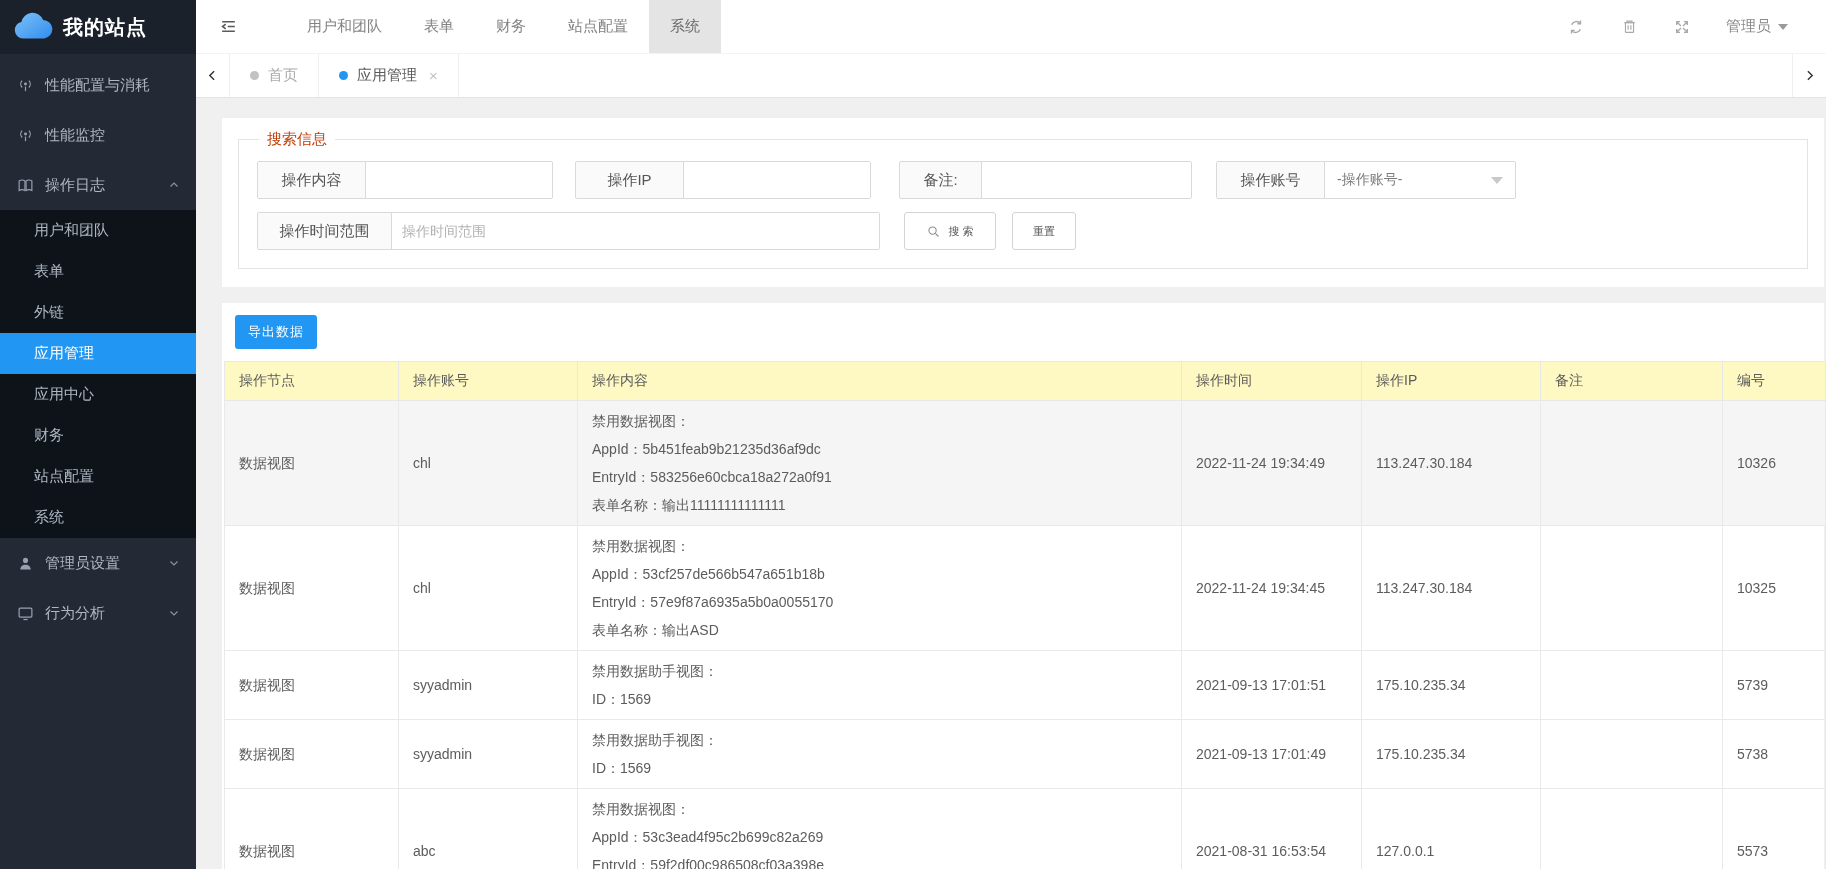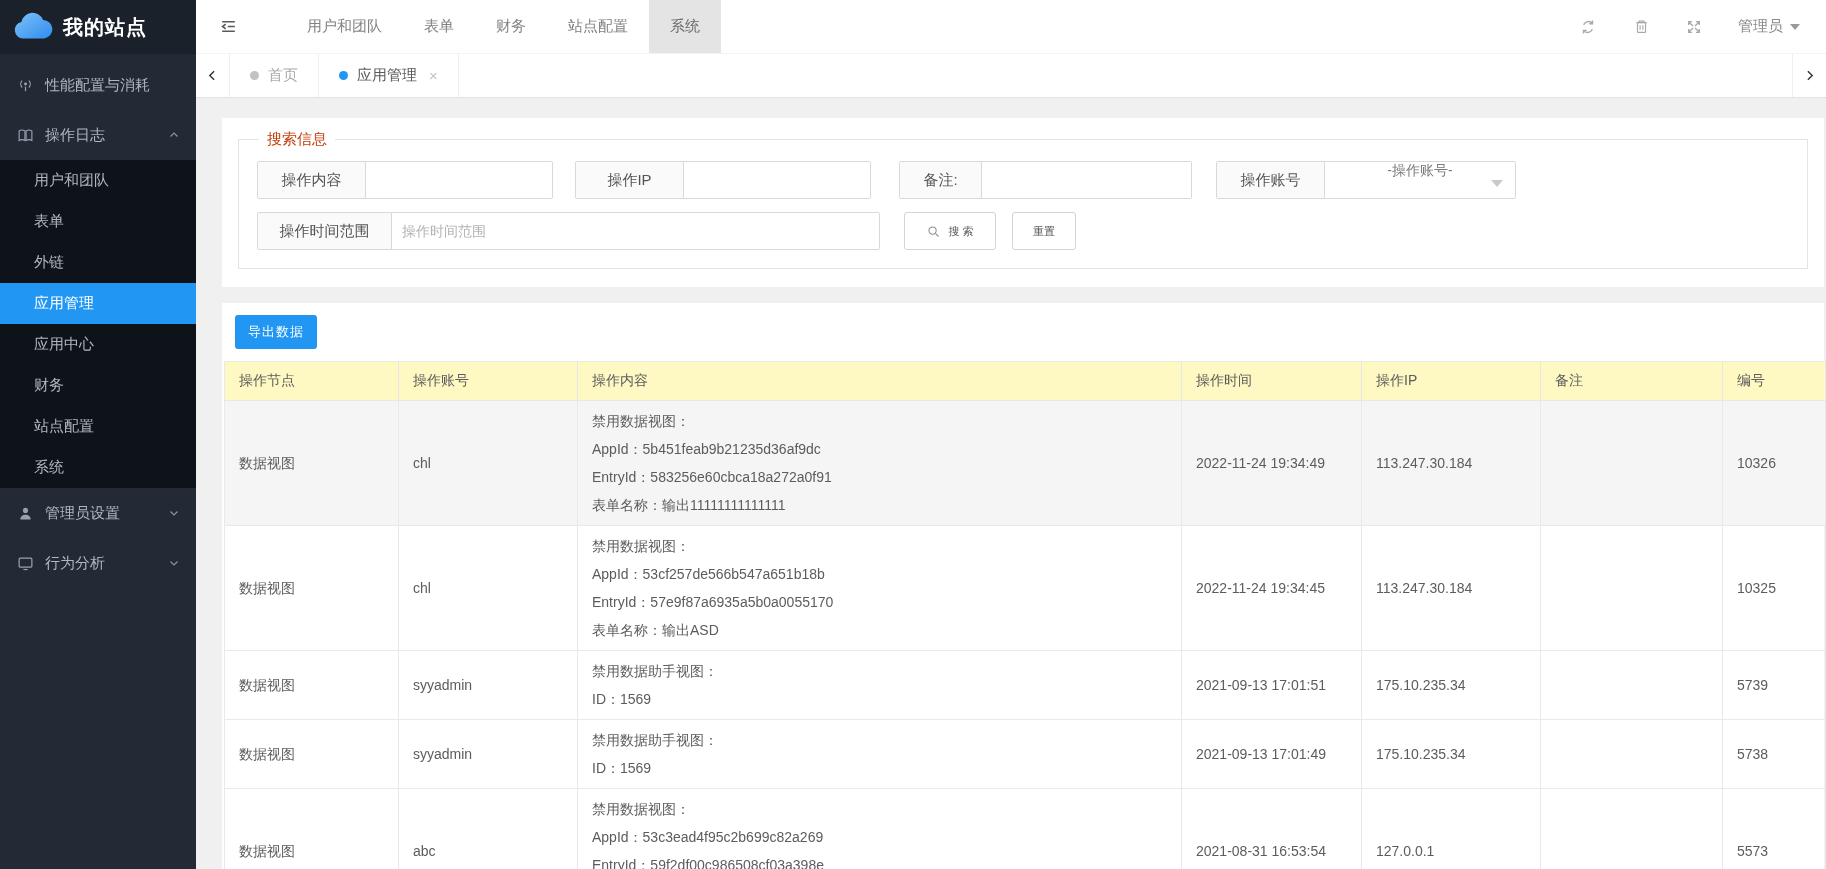--- a/index.html
+++ b/index.html
@@ -24,21 +24,21 @@
   .submenu-item.active { background: #2196f3; color: #ffffff; }
 
   
   .main { flex: 1; display: flex; flex-direction: column; min-width: 0; }
 
   .navbar { height: 54px; flex: none; background: #fff; display: flex; align-items: stretch; border-bottom: 1px solid #f3f3f3; }
   .collapse-btn { width: 64px; display: flex; align-items: center; justify-content: center; color: #5a5a5a; cursor: pointer; }
   .nav-items { display: flex; align-items: stretch; margin-left: 26px; }
   .nav-item { padding: 0 21px; display: flex; align-items: center; color: #828282; font-size: 15px; cursor: pointer; white-space: nowrap; }
   .nav-item.active { background: #e4e4e4; color: #6b6b6b; }
-  .nav-right { margin-left: auto; display: flex; align-items: center; gap: 36px; padding-right: 26px; }
+  .nav-right { margin-left: auto; display: flex; align-items: center; gap: 36px; padding-right: 38px; }
   .nav-tool { color: #a9a9a9; display: flex; align-items: center; cursor: pointer; }
   .user-menu { display: flex; align-items: center; gap: 7px; color: #8a8a8a; font-size: 15px; cursor: pointer; }
   .caret-down { width: 0; height: 0; border-left: 5px solid transparent; border-right: 5px solid transparent; border-top: 6px solid #9a9a9a; }
 
   .tabbar { height: 44px; flex: none; background: #fff; display: flex; align-items: stretch; border-bottom: 1px solid #e3e3e3; }
   .tab-arrow { width: 34px; display: flex; align-items: center; justify-content: center; color: #333; cursor: pointer; }
   .tab-arrow.left { border-right: 1px solid #efefef; }
   .tab-arrow.right { margin-left: auto; border-left: 1px solid #efefef; }
   .tab { display: flex; align-items: center; gap: 9px; padding: 0 20px; border-right: 1px solid #efefef; cursor: pointer; }
   .tab .dot { width: 9px; height: 9px; border-radius: 50%; background: #c2c2c2; flex: none; }
@@ -60,21 +60,21 @@
   .igroup input { border: none; outline: none; font-size: 14px; padding: 0 10px; color: #555; min-width: 0; font-family: inherit; }
   .igroup input::placeholder { color: #b3b3b3; }
   .w-addon-108 .addon { width: 108px; }
   .w-addon-90  .addon { width: 82px; }
   .w-addon-134 .addon { width: 134px; }
   .g-content input { width: 186px; }
   .g-ip input { width: 186px; }
   .g-remark input { width: 209px; }
   .g-time input { width: 487px; }
   .m-r-22 { margin-right: 22px; } .m-r-28 { margin-right: 28px; } .m-r-24 { margin-right: 24px; }
-  .select-box { width: 190px; display: flex; align-items: center; padding: 0 12px; color: #7a7a7a; font-size: 14px; cursor: pointer; flex-direction: column; }
+  .select-box { width: 190px; display: flex; align-items: center; padding: 0 12px; color: #7a7a7a; font-size: 14px; cursor: pointer; }
   .select-box .sel-caret { margin-left: auto; width: 0; height: 0; border-left: 6px solid transparent; border-right: 6px solid transparent; border-top: 7px solid #c9c9c9; }
   .btn { height: 38px; background: #fff; border: 1px solid #d4d4d4; border-radius: 3px; font-size: 11px; color: #555; display: inline-flex; align-items: center; justify-content: center; gap: 7px; cursor: pointer; font-family: inherit; }
   .btn-search { width: 92px; margin-right: 16px; }
   .btn-reset { width: 64px; }
 
   .table-panel { background: #fff; margin-top: 16px; padding: 12px 2px 0; min-height: 600px; }
   .export-btn { margin-left: 11px; background: #2196f3; color: #fff; border: none; border-radius: 3px; font-size: 13px; padding: 8px 13px; letter-spacing: 1px; cursor: pointer; font-family: Liberation Sans, sans-serif; }
   .log-table { border-collapse: collapse; table-layout: fixed; width: 1601px; margin-top: 12px; border: 1px solid #e9e9e9; font-size: 14px; }
   .log-table th { background: #fef9c3; font-weight: normal; text-align: left; color: #5c5c5c; padding: 10px 14px; border-right: 1px solid #e7e7e7; border-bottom: 1px solid #e7e7e7; }
   .log-table th:last-child, .log-table td:last-child { border-right: none; }
@@ -113,20 +113,30 @@
             <span class="mi-icon">
               <svg class="ic" width="17" height="17" viewBox="0 0 24 24" fill="none" stroke="currentColor" stroke-width="1.7">
                 <circle cx="12" cy="10" r="2.1" fill="currentColor" stroke="none"></circle>
                 <path d="M7.2 5.2a7 7 0 0 0 0 9.6 M16.8 5.2a7 7 0 0 1 0 9.6"></path>
                 <path d="M12 13.5V20"></path>
               </svg>
             </span>
             <span class="mi-label">性能配置与消耗</span>
           </div>
 
+          <div class="menu-item">
+            <span class="mi-icon">
+              <svg class="ic" width="17" height="17" viewBox="0 0 24 24" fill="none" stroke="currentColor" stroke-width="1.7">
+                <circle cx="12" cy="10" r="2.1" fill="currentColor" stroke="none"></circle>
+                <path d="M7.2 5.2a7 7 0 0 0 0 9.6 M16.8 5.2a7 7 0 0 1 0 9.6"></path>
+                <path d="M12 13.5V20"></path>
+              </svg>
+            </span>
+            <span class="mi-label">性能监控</span>
+          </div>
         </div>
 
       <div class="menu-item">
         <span class="mi-icon">
           <svg class="ic" width="17" height="17" viewBox="0 0 24 24" fill="none" stroke="currentColor" stroke-width="1.6">
             <path d="M3 5.5c2.6-1.6 5.6-1.6 8.2 0V19c-2.6-1.6-5.6-1.6-8.2 0z"></path>
             <path d="M21 5.5c-2.6-1.6-5.6-1.6-8.2 0V19c2.6-1.6 5.6-1.6 8.2 0z"></path>
           </svg>
         </span>
         <span class="mi-label">操作日志</span>

